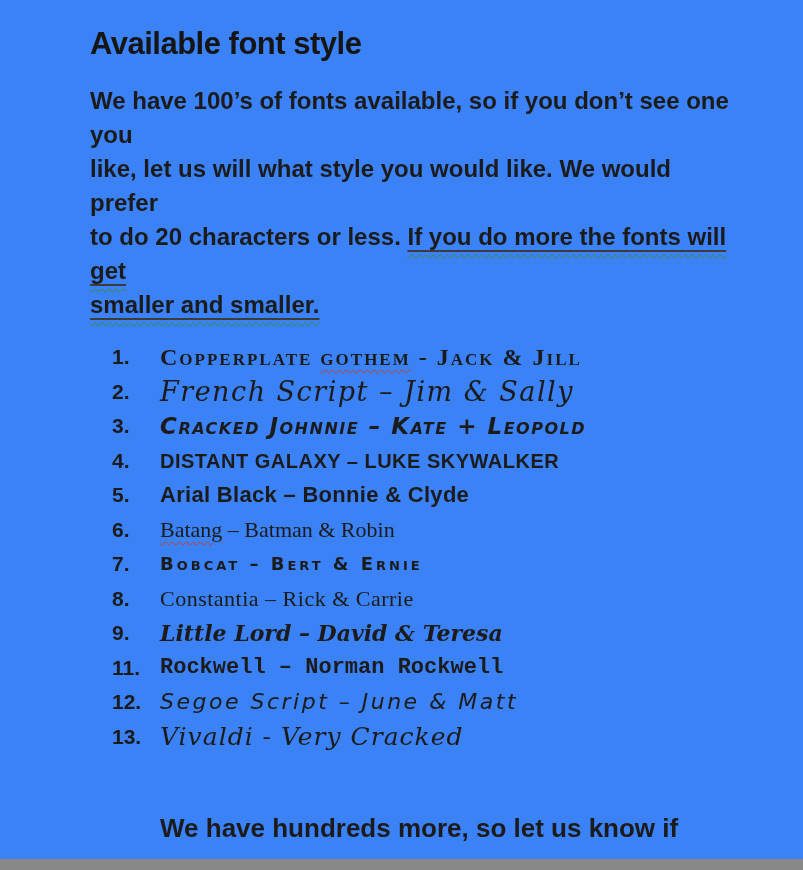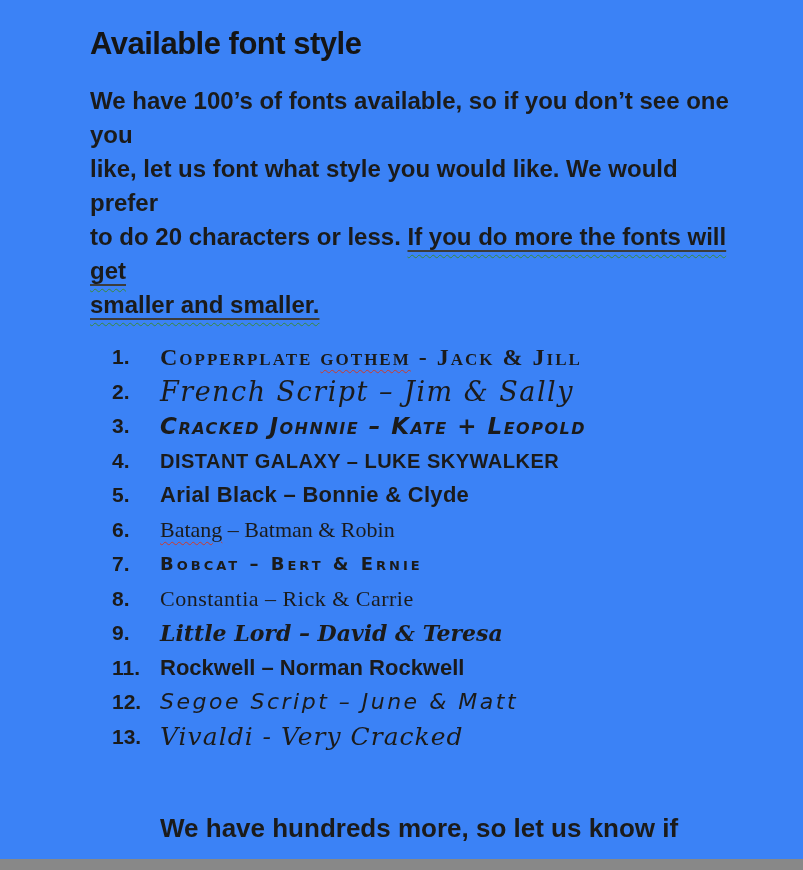--- a/index.html
+++ b/index.html
@@ -65,41 +65,41 @@
   .f-copperplate { font-family:"Liberation Serif", serif; font-weight:700; font-variant:small-caps; letter-spacing:2px; font-size:24px; }
   .f-french-script { font-family:"DejaVu Serif", serif; font-style:italic; font-size:27px; letter-spacing:1.5px;text-align:center; }
   .f-cracked { font-family:"DejaVu Sans", sans-serif; font-weight:700; font-style:italic; font-variant:small-caps; font-size:23px; letter-spacing:1.5px; }
   .f-galaxy { font-family:"Liberation Sans", sans-serif; font-weight:800; text-transform:uppercase; font-size:20px; letter-spacing:0.5px;text-align:right; }
   .f-arial-black { font-family:"Liberation Sans", sans-serif; font-weight:900; font-size:22px; letter-spacing:0.3px; }
   .f-batang { font-family:"Liberation Serif", serif; font-size:22px; font-weight:400; }
   .f-bobcat { font-family:"DejaVu Sans", sans-serif; font-weight:700; font-variant:small-caps; font-size:18px; letter-spacing:3px; }
   .f-constantia { font-family:"Liberation Serif", serif; font-size:22px; letter-spacing:0.5px; }
   .f-little-lord { font-family:"DejaVu Serif", serif; font-weight:700; font-style:italic; font-size:22px; }
   .f-nasalazation { font-family:"DejaVu Sans", sans-serif; font-weight:800; text-transform:uppercase; font-size:21px; letter-spacing:3px; }
-  .f-rockwell { font-family:Liberation Sans, sans-serif; font-weight:700; font-size:22px;text-align:center; }
+  .f-rockwell { font-family:Liberation Mono, monospace; font-weight:700; font-size:22px;text-align:center; }
   .f-segoe-script { font-family:"DejaVu Sans", sans-serif; font-style:italic; font-size:22px; letter-spacing:2.5px; }
   .f-vivaldi { font-family:"DejaVu Serif", serif; font-style:italic; font-size:25px; letter-spacing:1px; font-weight:400; }
 
   .footer {
     margin-top:50px;
     margin-left:160px;
     font-size:26px;
     line-height:49px;
     font-weight:600;
     color:#1b1b1b;
   }
 </style>
 </head>
 <body>
 
 <div class="page">
   <h1 class="title">Available font style</h1>
   <div class="intro">
       <div class="intro-line">We have 100’s of fonts available, so if you don’t see one you</div>
-      <div class="intro-line">like, let us font what style you would like. We would prefer</div>
+      <div class="intro-line">like, let us will what style you would like. We would prefer</div>
       <div class="intro-line">to do 20 characters or less. <span class="u-line"><span class="u-wavy">If you do more the fonts will get</span></span></div>
       <div class="intro-line"><span class="u-line"><span class="u-wavy">smaller and smaller.</span></span></div>
     </div>
   <div class="font-list">
       <div class="list-row">
         <span class="num">1.</span>
         <span class="content f-copperplate"><span>Copperplate </span><span class="sq-red">gothem</span><span>  - Jack &amp; Jill</span></span>
       </div>
       <div class="list-row">
         <span class="num">2.</span>

